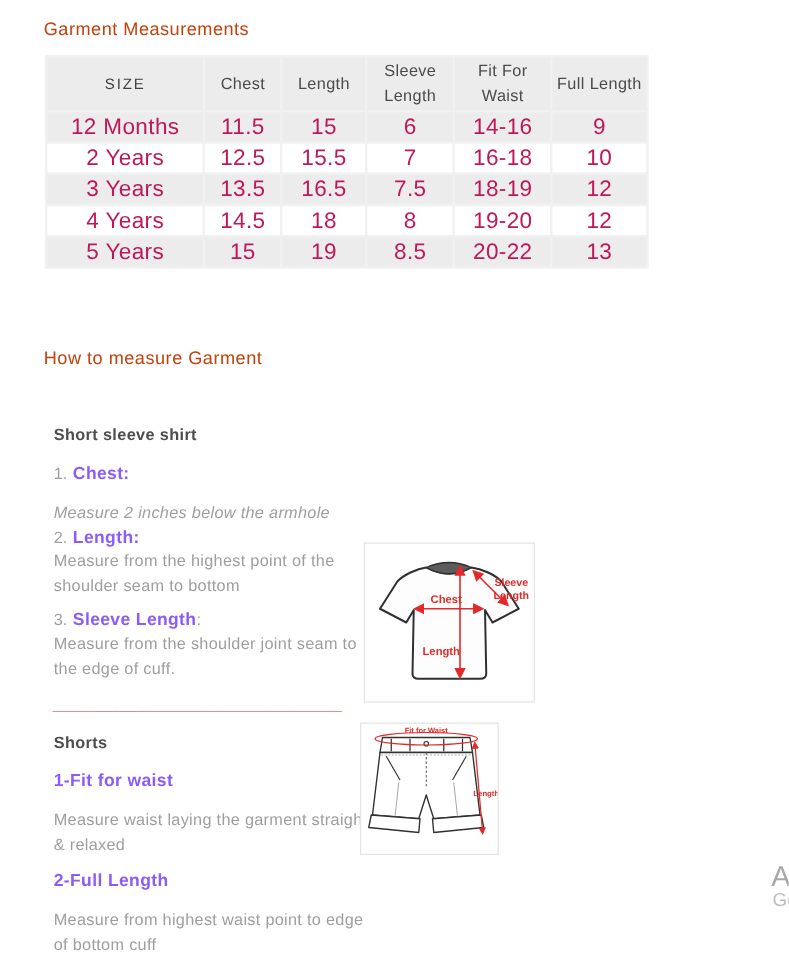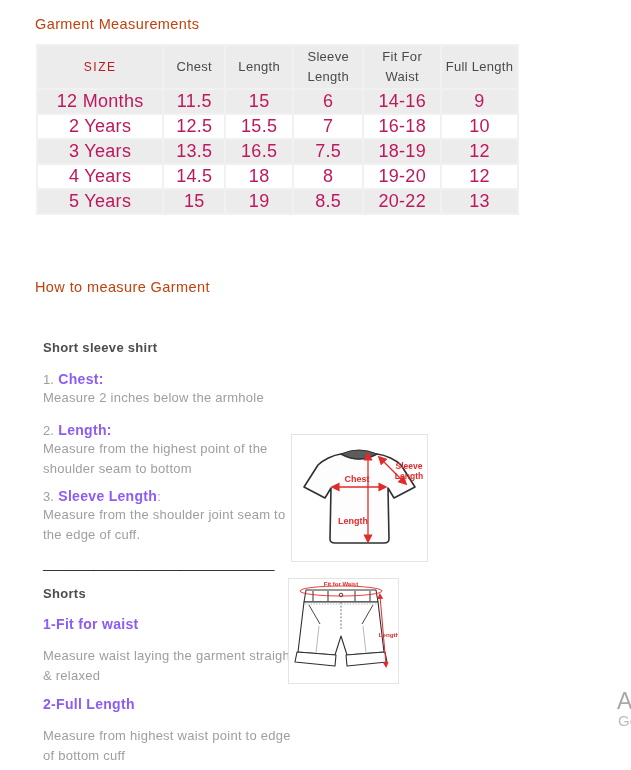--- a/index.html
+++ b/index.html
@@ -20,37 +20,37 @@
     background:#f1f1f1; table-layout:fixed;
   }
   table.size-table td, table.size-table th {
     text-align:center; vertical-align:middle; font-weight:normal;
   }
   .hdr-cell {
     background:#ececec; height:42px; font-weight:bold;
     font-size:13px; color:#4a4a4a; line-height:1.55; letter-spacing:.3px;
   }
   .hdr-size {
-    background:#ececec; height:42px; font-size:12px; color:#b91c1c;
+    background:#ececec; height:42px; font-size:12px; color:#404040;
     letter-spacing:1.5px;
   }
   .units-cell { background:#fff; height:22px; font-size:12px; color:#a6a6a6; letter-spacing:.3px; }
   .data-cell  { height:23px; font-size:18px; color:#be185d; letter-spacing:.3px; }
   tr.row-gray  .data-cell { background:#ececec; }
   tr.row-white .data-cell { background:#fff; }
 
   
   .bold-head { font-size:13px; font-weight:bold; color:#4d4d4d; letter-spacing:.3px; }
   .num  { font-size:13px; color:#9e9e9e; }
   .blbl { font-size:14px; font-weight:bold; color:#8b5cf6; letter-spacing:.3px; }
   .para {
     font-size:13px; color:#9e9e9e; line-height:19.5px;
     letter-spacing:.25px; width:256px;
   }
-  .divider { font-size:13px; color:#000000; letter-spacing:0; white-space:nowrap; }
+  .divider { font-size:13px; color:#ef4444; letter-spacing:0; white-space:nowrap;font-style:italic; }
 
   
   .diagram-box { border:1px solid #e4e4e4; background:#fff; }
 
   
   .edge-a { font-size:23px; color:#a8a8a8; }
   .edge-g { font-size:15px; color:#bdbdbd; }
 </style>
 </head>
 <body>
@@ -121,21 +121,21 @@
 </div>
 
 <div class="abs section-title" style="left:35px; top:279px;">How to measure Garment</div>
 
 <div class="abs bold-head" style="left:43px; top:340px;">Short sleeve shirt</div>
 
 <div class="abs" style="left:43px; top:370px;">
   <span class="num">1.</span>
   <span class="blbl">Chest:</span><span class="num"></span>
 </div>
-<div class="abs para" style="left:43px; top:388px;">Measure 2 inches below the armhole</div>
+<div class="abs para" style="left:43px; top:400px;font-style:italic;">Measure 2 inches below the armhole</div>
 
 <div class="abs" style="left:43px; top:421px;">
   <span class="num">2.</span>
   <span class="blbl">Length:</span><span class="num"></span>
 </div>
 <div class="abs para" style="left:43px; top:439px;">Measure from the highest point of the shoulder seam to bottom</div>
 
 <div class="abs" style="left:43px; top:487px;">
   <span class="num">3.</span>
   <span class="blbl">Sleeve Length</span><span class="num">:</span>

